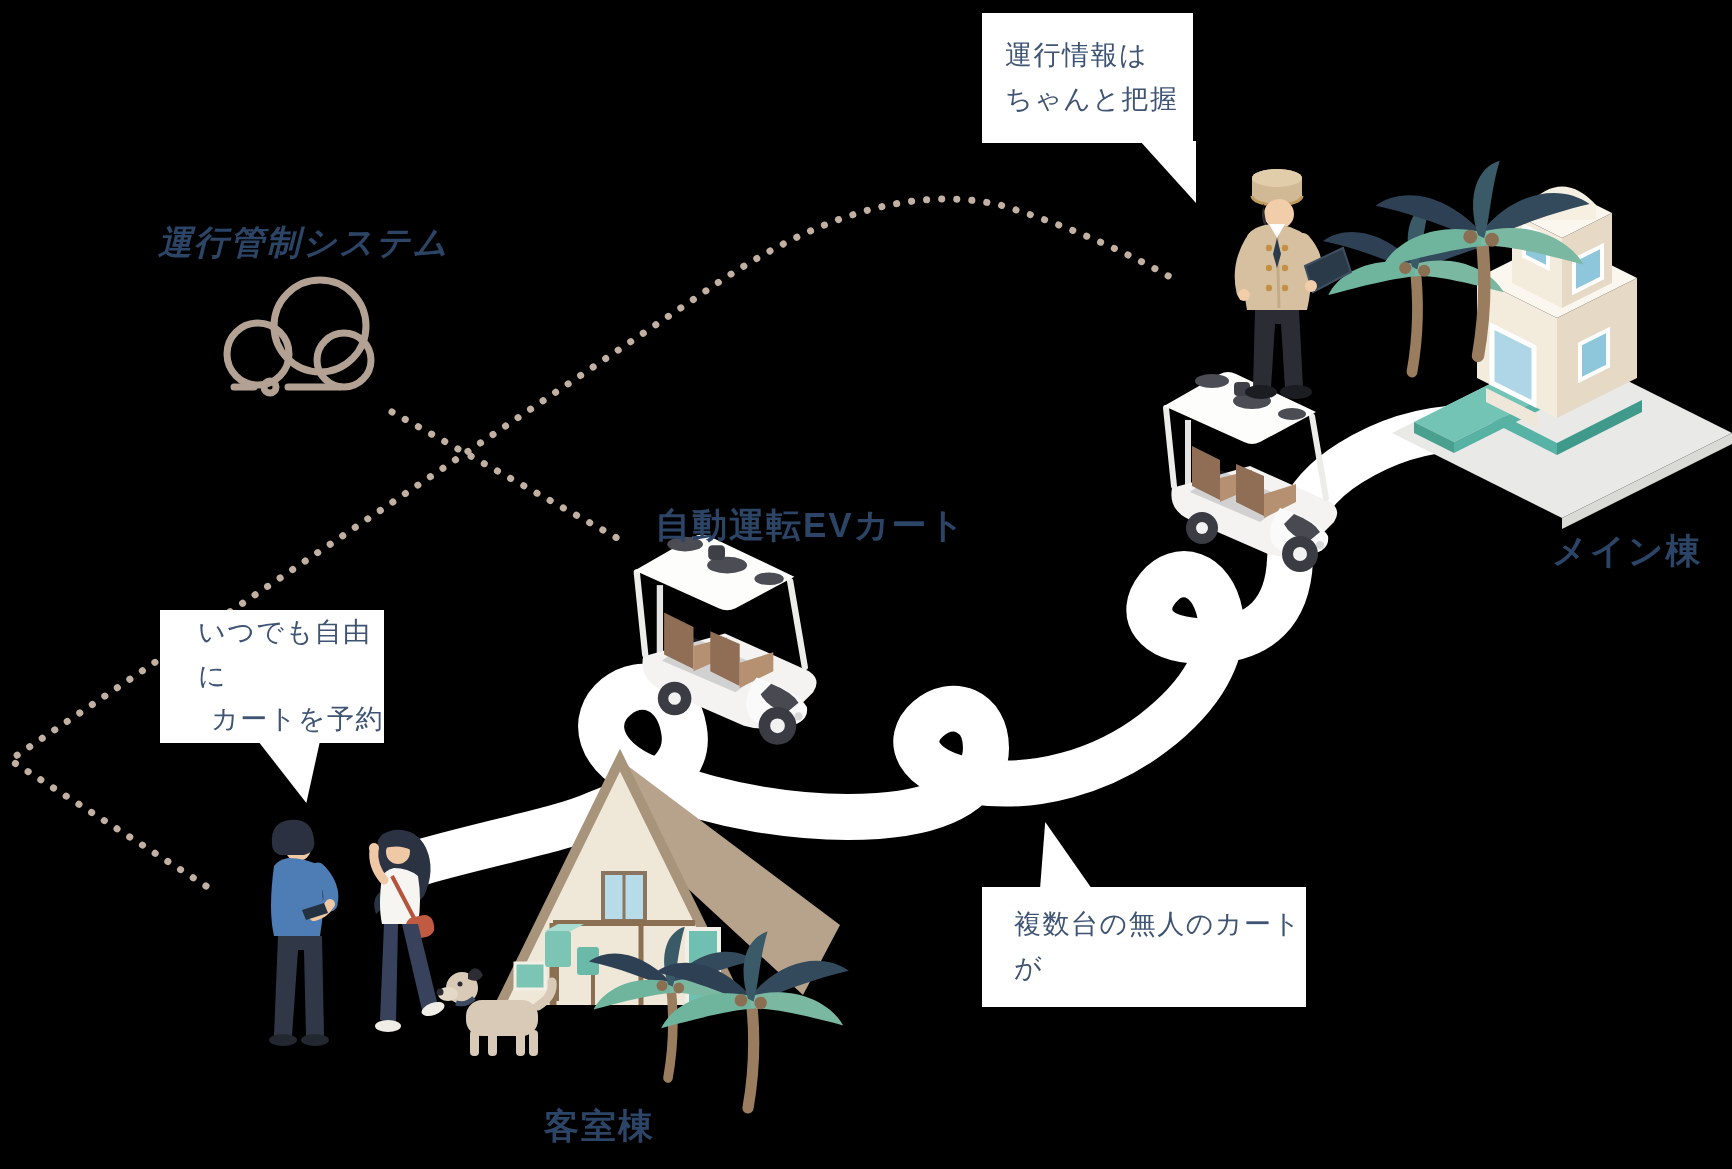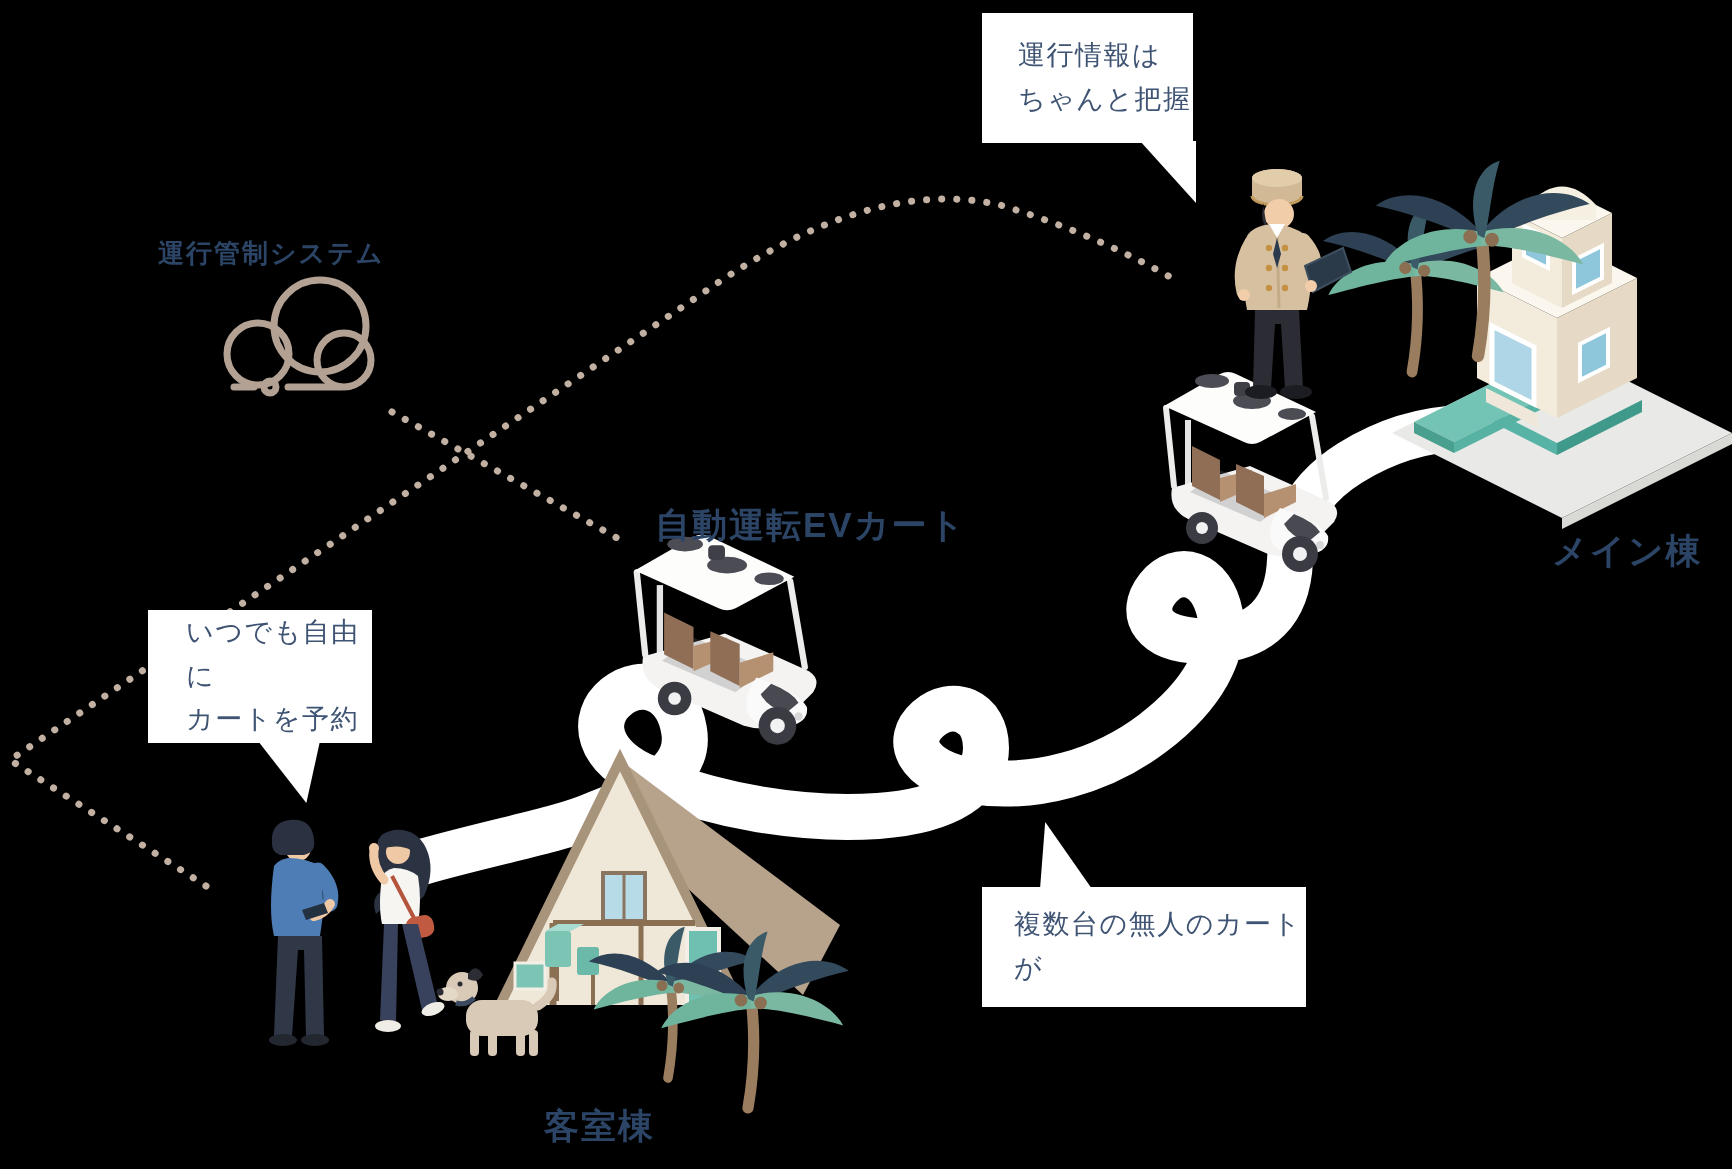--- a/index.html
+++ b/index.html
@@ -3,27 +3,27 @@
 <meta charset="utf-8">
 <style>
   html,body{margin:0;padding:0;background:#000;}
   #stage{position:relative;width:1732px;height:1169px;background:#000;overflow:hidden;
          font-family:"Liberation Sans","DejaVu Sans",sans-serif;}
   #art{position:absolute;left:0;top:0;width:100%;height:100%;}
   .label{position:absolute;font-weight:bold;font-size:35px;color:#2c4566;letter-spacing:2px;z-index:5;}
   .bubble{position:absolute;background:#fff;z-index:6;display:flex;flex-direction:column;justify-content:center;}
   .bubble .bline{font-size:27px;line-height:1.62;color:#3f5473;letter-spacing:1.5px;}
   .tail{position:absolute;background:#fff;z-index:6;}
-  #bubble-top{left:982px;top:13px;width:211px;height:130px;padding-left:36px;box-sizing:border-box;}
+  #bubble-top{left:982px;top:13px;width:211px;height:130px;padding-left:23px;box-sizing:border-box;}
   #tail-top{left:1140px;top:141px;width:56px;height:62px;clip-path:polygon(0 0,100% 0,100% 100%);}
-  #bubble-left{left:148px;top:610px;width:224px;height:133px;padding-left:38px;box-sizing:border-box;}
+  #bubble-left{left:160px;top:610px;width:224px;height:133px;padding-left:38px;box-sizing:border-box;align-items:flex-end;}
   #tail-left{left:258px;top:741px;width:62px;height:62px;clip-path:polygon(0 0,100% 0,78% 100%);}
   #bubble-bottom{left:982px;top:887px;width:324px;height:120px;padding-left:32px;box-sizing:border-box;}
   #tail-bottom{left:1040px;top:822px;width:52px;height:67px;clip-path:polygon(10% 0,100% 100%,0 100%);}
-  #label-system{left:158px;top:236px;font-size:26px;}
+  #label-system{left:158px;top:220px;font-size:34px;font-style:italic;}
   #label-cart{left:655px;top:502px;}
   #label-main{left:1552px;top:528px;}
   #label-guest{left:544px;top:1103px;text-align:center;}
 </style>
 </head>
 <body>
 
 <div id="stage">
 
 <svg id="art" viewBox="0 0 1732 1169">

